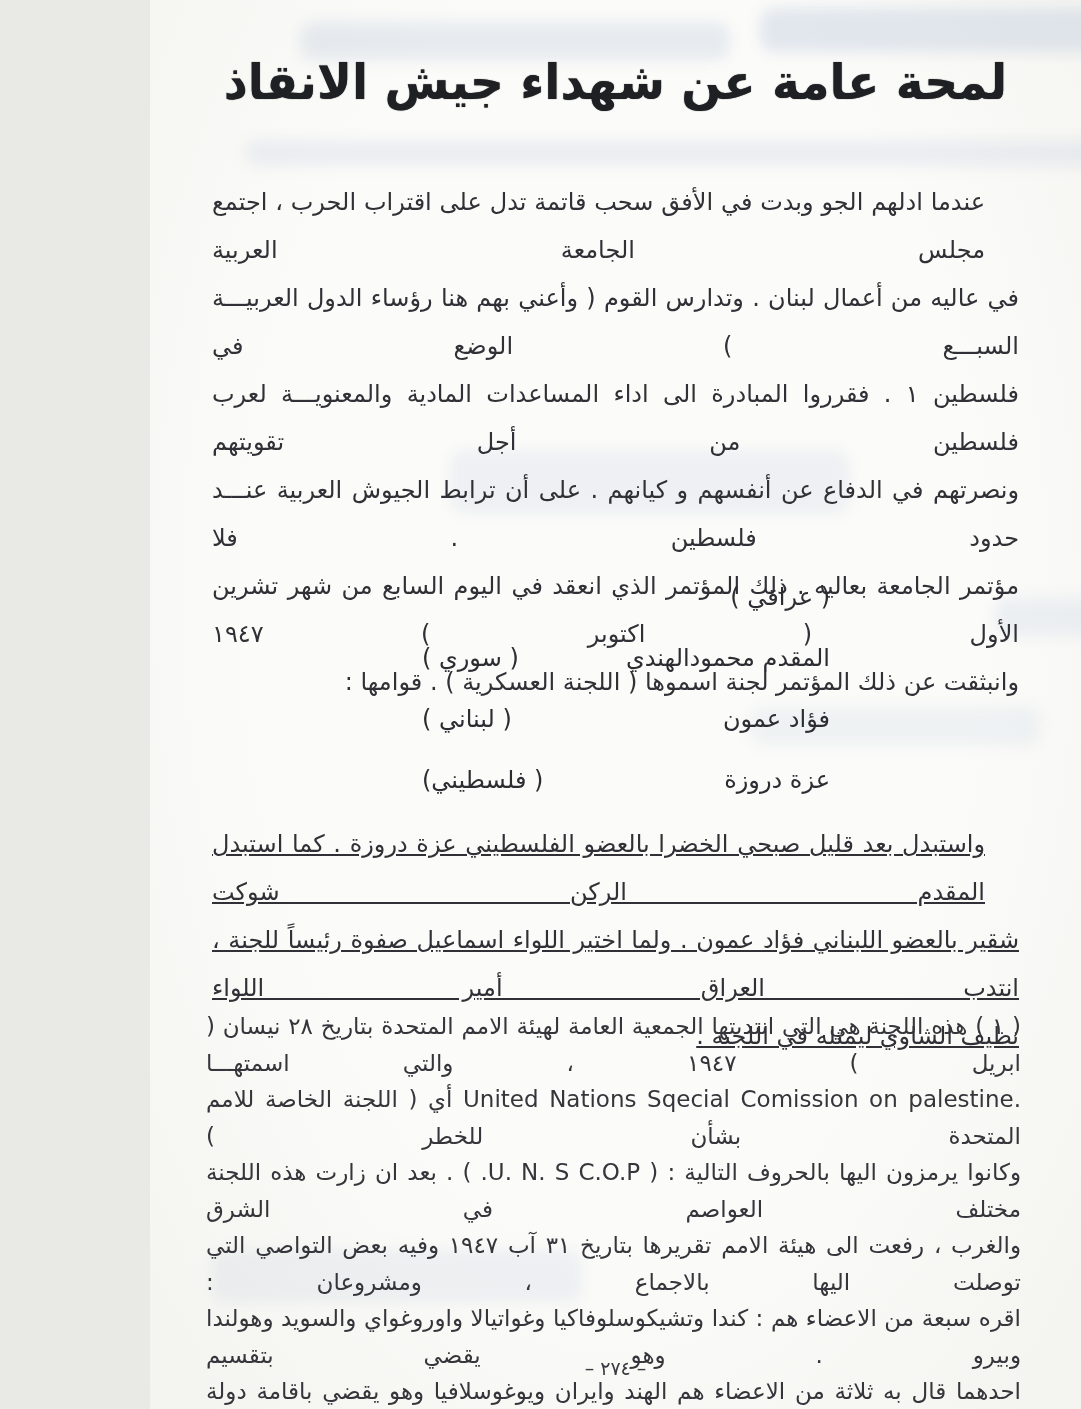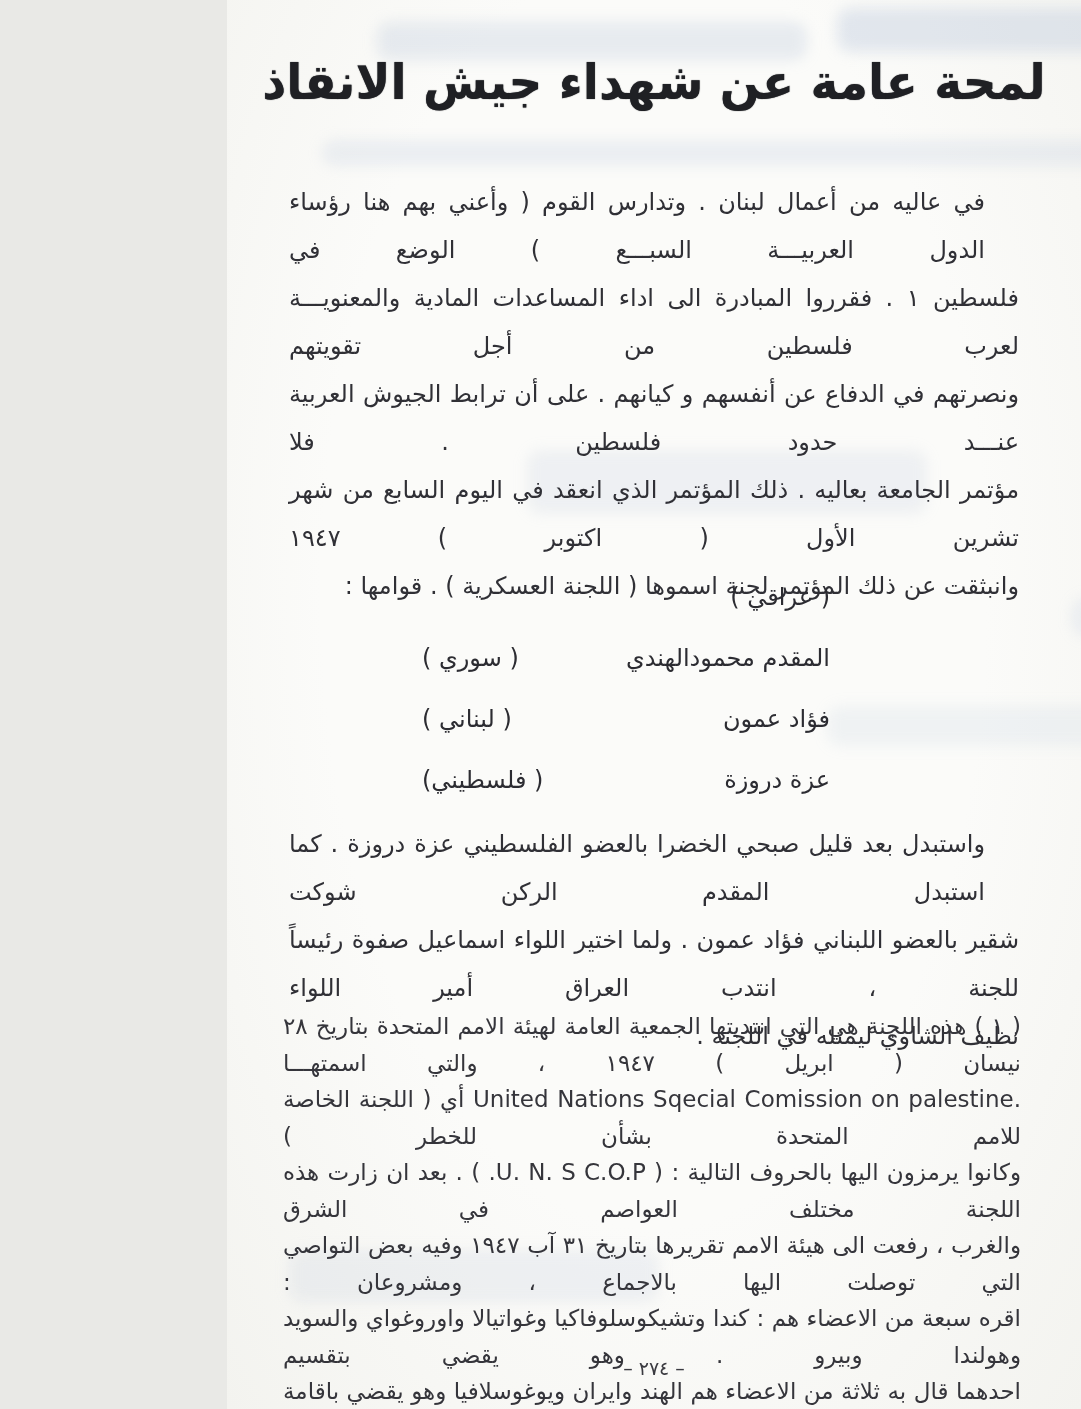--- a/index.html
+++ b/index.html
@@ -1,21 +1,21 @@
 <!DOCTYPE html>
 <html lang="ar" dir="rtl"><head>
 <meta charset="utf-8">
 <style>
   * { margin:0; padding:0; box-sizing:border-box; }
   html, body { background:#e9e9e6; }
   body { width:1081px; }
 
   .page {
     position:relative;
-    width:854px; height:1409px;
+    width:931px; height:1409px;
     background: radial-gradient(ellipse at 50% 42%, #fbfbf9 55%, #f3f3ef 100%);
     font-family:"DejaVu Sans", sans-serif;
     color:#2e2e33;
     direction:rtl;
     overflow:hidden;
   }
 
   
   .ghost {
     position:absolute;
@@ -44,21 +44,21 @@
 
   .para { position:absolute; right:62px; left:62px; font-size:24px; color:#303036; }
   .para .line {
     line-height:48px;
     text-align:justify;
     text-align-last:justify;
   }
   .para .line.last { text-align-last:right; }
   .para.indent-first .line:first-child { padding-right:34px; }
   #para1 { top:178px; }
-  #para2 { top:820px; }
+  #para2 { top:820px;text-decoration:underline; }
 
   .members {
     position:absolute; top:566px; right:251px; width:408px;
     font-size:24px; color:#2c2c32;
   }
   .member-row {
     display:flex; justify-content:space-between; align-items:center;
     height:61px; white-space:nowrap;
   }
   .member-name { font-weight:500; }
@@ -91,20 +91,21 @@
   <div class="ghost g2"></div>
   <div class="ghost g3"></div>
   <div class="ghost g4"></div>
   <div class="ghost g5"></div>
   <div class="ghost g6"></div>
   <div class="ghost g7"></div>
 
   <h1 class="title">لمحة عامة عن شهداء جيش الانقاذ</h1>
 
   <div id="para1" class="para indent-first">
+      <div class="line">عندما ادلهم الجو وبدت في الأفق سحب قاتمة تدل على اقتراب الحرب ، اجتمع مجلس الجامعة العربية</div>
       <div class="line">في عاليه من أعمال لبنان . وتدارس القوم ( وأعني بهم هنا رؤساء الدول العربيـــة السبـــع ) الوضع في</div>
       <div class="line">فلسطين ١ . فقرروا المبادرة الى اداء المساعدات المادية والمعنويـــة لعرب فلسطين من أجل تقويتهم</div>
       <div class="line">ونصرتهم في الدفاع عن أنفسهم و كيانهم . على أن ترابط الجيوش العربية عنـــد حدود فلسطين . فلا</div>
       <div class="line">مؤتمر الجامعة بعاليه . ذلك المؤتمر الذي انعقد في اليوم السابع من شهر تشرين الأول ( اكتوبر ) ١٩٤٧</div>
       <div class="line last">وانبثقت عن ذلك المؤتمر لجنة اسموها ( اللجنة العسكرية ) . قوامها :</div>
     </div>
 
   <div class="members">
     <div class="member-row">
       <span class="member-nationality">( عراقي )</span>

